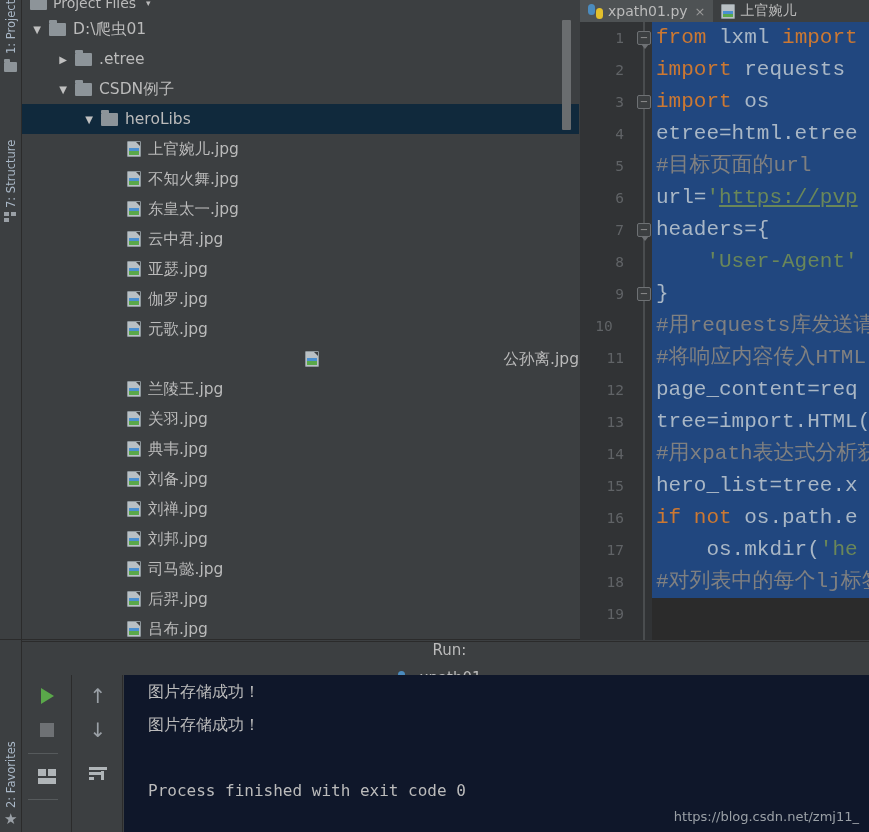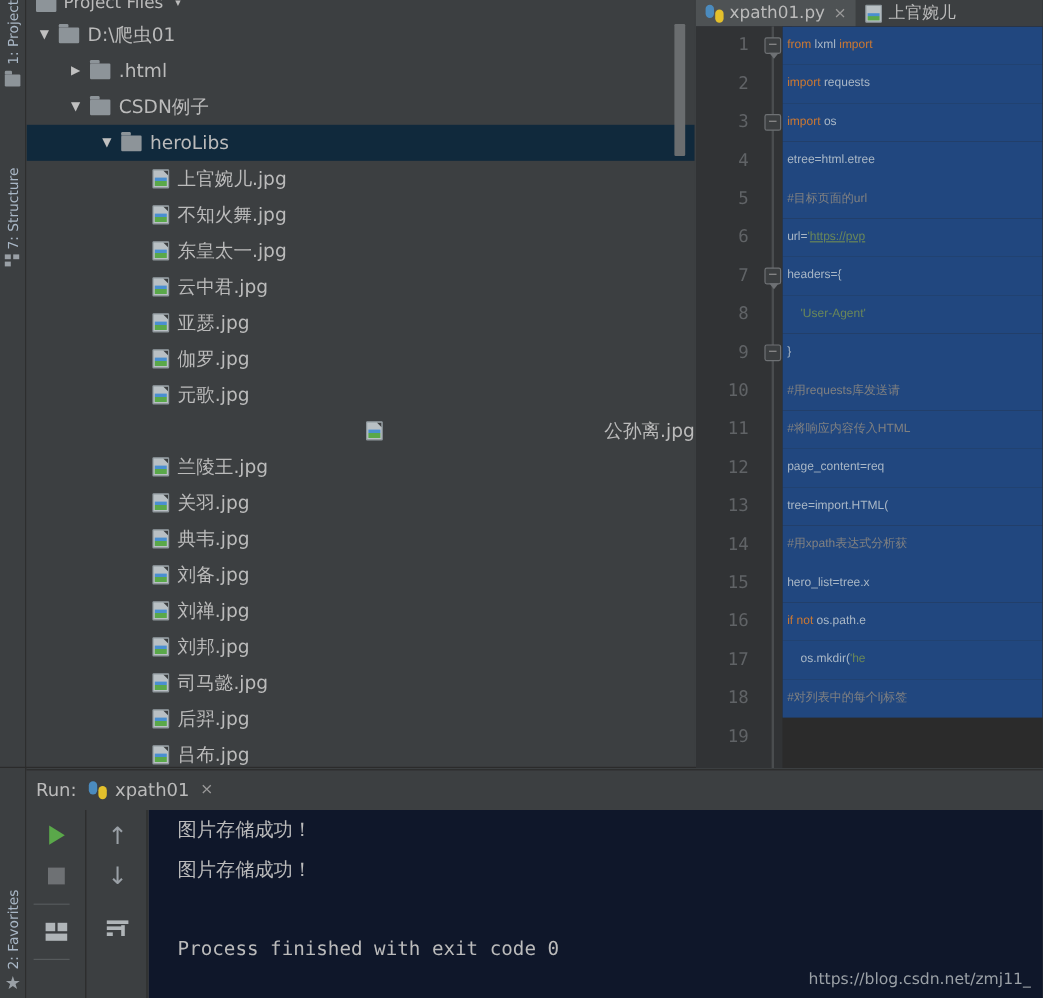--- a/index.html
+++ b/index.html
@@ -159,22 +159,22 @@
     border-left:4px solid transparent; border-right:4px solid transparent;
     border-top:5px solid #6e7174;
   }
 
   .code {
     position: absolute; left: 72px; top: 22px; right: 0; bottom: 0;
     overflow: hidden; background: #2b2b2b;
   }
   .cline {
     position: relative; height: 32px; line-height: 32px; white-space: pre;
-    font-family: Liberation Sans, sans-serif;
-    font-size: 10px; color: #a9b7c6;
+    font-family: Liberation Mono, monospace;
+    font-size: 21px; color: #a9b7c6;
     background: #21477f;
     padding-left: 4px;
   }
   .kw { color: #cc7832; }
   .str { color: #6a8759; }
   .cmt { color: #808080; }
   .def { color: #a9b7c6; }
   .link { color: #6a8759; text-decoration: underline; }
 
   
@@ -198,21 +198,21 @@
   .tb-min { width: 20px; height: 2px; background: #9aa0a6; }
 
   
   .runpanel {
     position: absolute; left: 22px; top: 641px; width: 847px; height: 191px;
     background: #3c3f41;
   }
   .run-header {
     position: absolute; left: 0; top: 0; height: 34px; width: 100%;
     display: flex; align-items: center; gap: 10px; padding-left: 8px;
-    font-size: 15px; color: #bbbbbb;
+    font-size: 15px; color: #bbbbbb; flex-direction: column;
   }
   .run-tab {
     display: flex; align-items: center; gap: 7px; font-size: 15px; color: #bbbbbb;
   }
   .run-toolcol {
     position: absolute; left: 0; top: 34px; width: 50px; bottom: 0;
     border-right: 1px solid #2b2b2b;
   }
   .run-toolcol2 {
     position: absolute; left: 51px; top: 34px; width: 50px; bottom: 0;
@@ -298,21 +298,21 @@
 
     <div class="tree-body" id="tree-body">
         <div class="row" style="padding-left: 8px;">
           <span class="arrow">▼</span>
           <span class="folder-ico" style="margin-left: 5px;"></span>
           <span class="label bold">D:\爬虫01</span>
         </div>
         <div class="row" style="padding-left: 34px;">
           <span class="arrow">▶</span>
           <span class="folder-ico" style="margin-left: 5px;"></span>
-          <span class="label">.html</span>
+          <span class="label">.etree</span>
         </div>
         <div class="row" style="padding-left: 34px;">
           <span class="arrow">▼</span>
           <span class="folder-ico" style="margin-left: 5px;"></span>
           <span class="label">CSDN例子</span>
         </div>
         <div class="row sel" style="padding-left: 60px;">
           <span class="arrow">▼</span>
           <span class="folder-ico" style="margin-left: 5px;"></span>
           <span class="label">heroLibs</span>
@@ -428,21 +428,21 @@
     <div class="gutter" id="gutter">
         <div class="ln" style="top: 0px;">1</div>
         <div class="ln" style="top: 32px;">2</div>
         <div class="ln" style="top: 64px;">3</div>
         <div class="ln" style="top: 96px;">4</div>
         <div class="ln" style="top: 128px;">5</div>
         <div class="ln" style="top: 160px;">6</div>
         <div class="ln" style="top: 192px;">7</div>
         <div class="ln" style="top: 224px;">8</div>
         <div class="ln" style="top: 256px;">9</div>
-        <div class="ln" style="top: 288px;">10</div>
+        <div class="ln" style="top: 288px; text-align: center;">10</div>
         <div class="ln" style="top: 320px;">11</div>
         <div class="ln" style="top: 352px;">12</div>
         <div class="ln" style="top: 384px;">13</div>
         <div class="ln" style="top: 416px;">14</div>
         <div class="ln" style="top: 448px;">15</div>
         <div class="ln" style="top: 480px;">16</div>
         <div class="ln" style="top: 512px;">17</div>
         <div class="ln" style="top: 544px;">18</div>
         <div class="ln" style="top: 576px;">19</div>
       </div>

